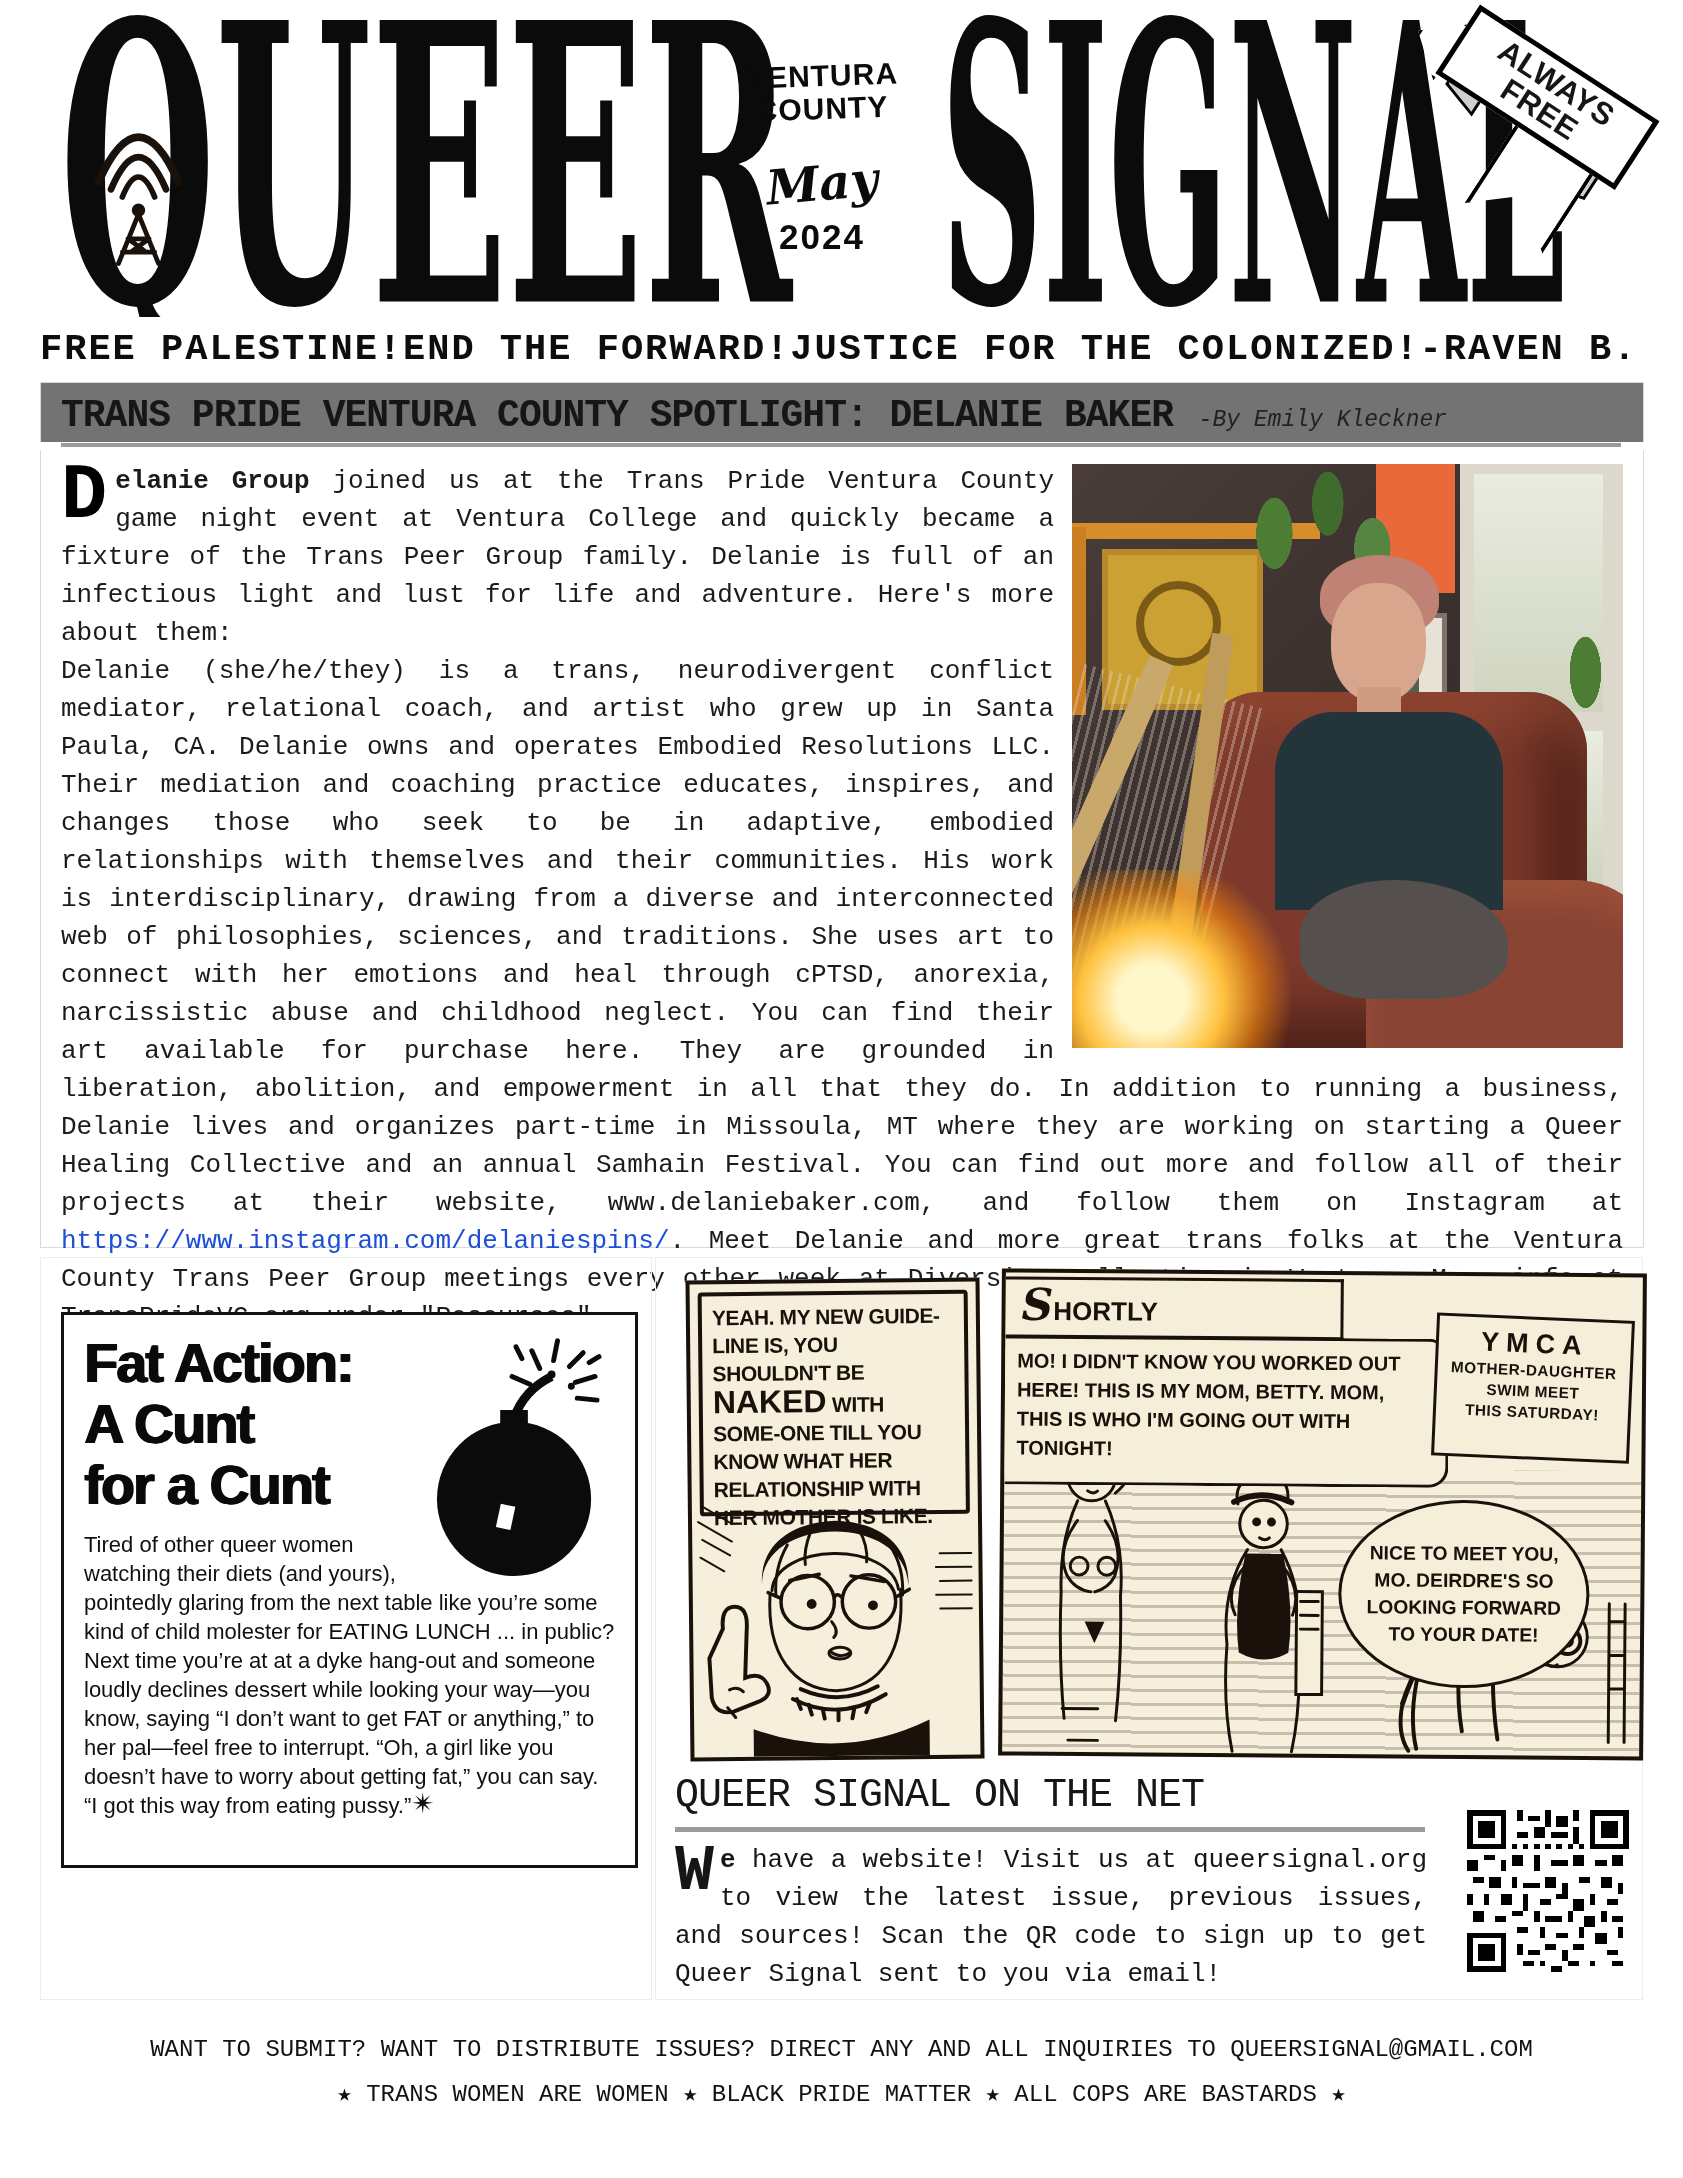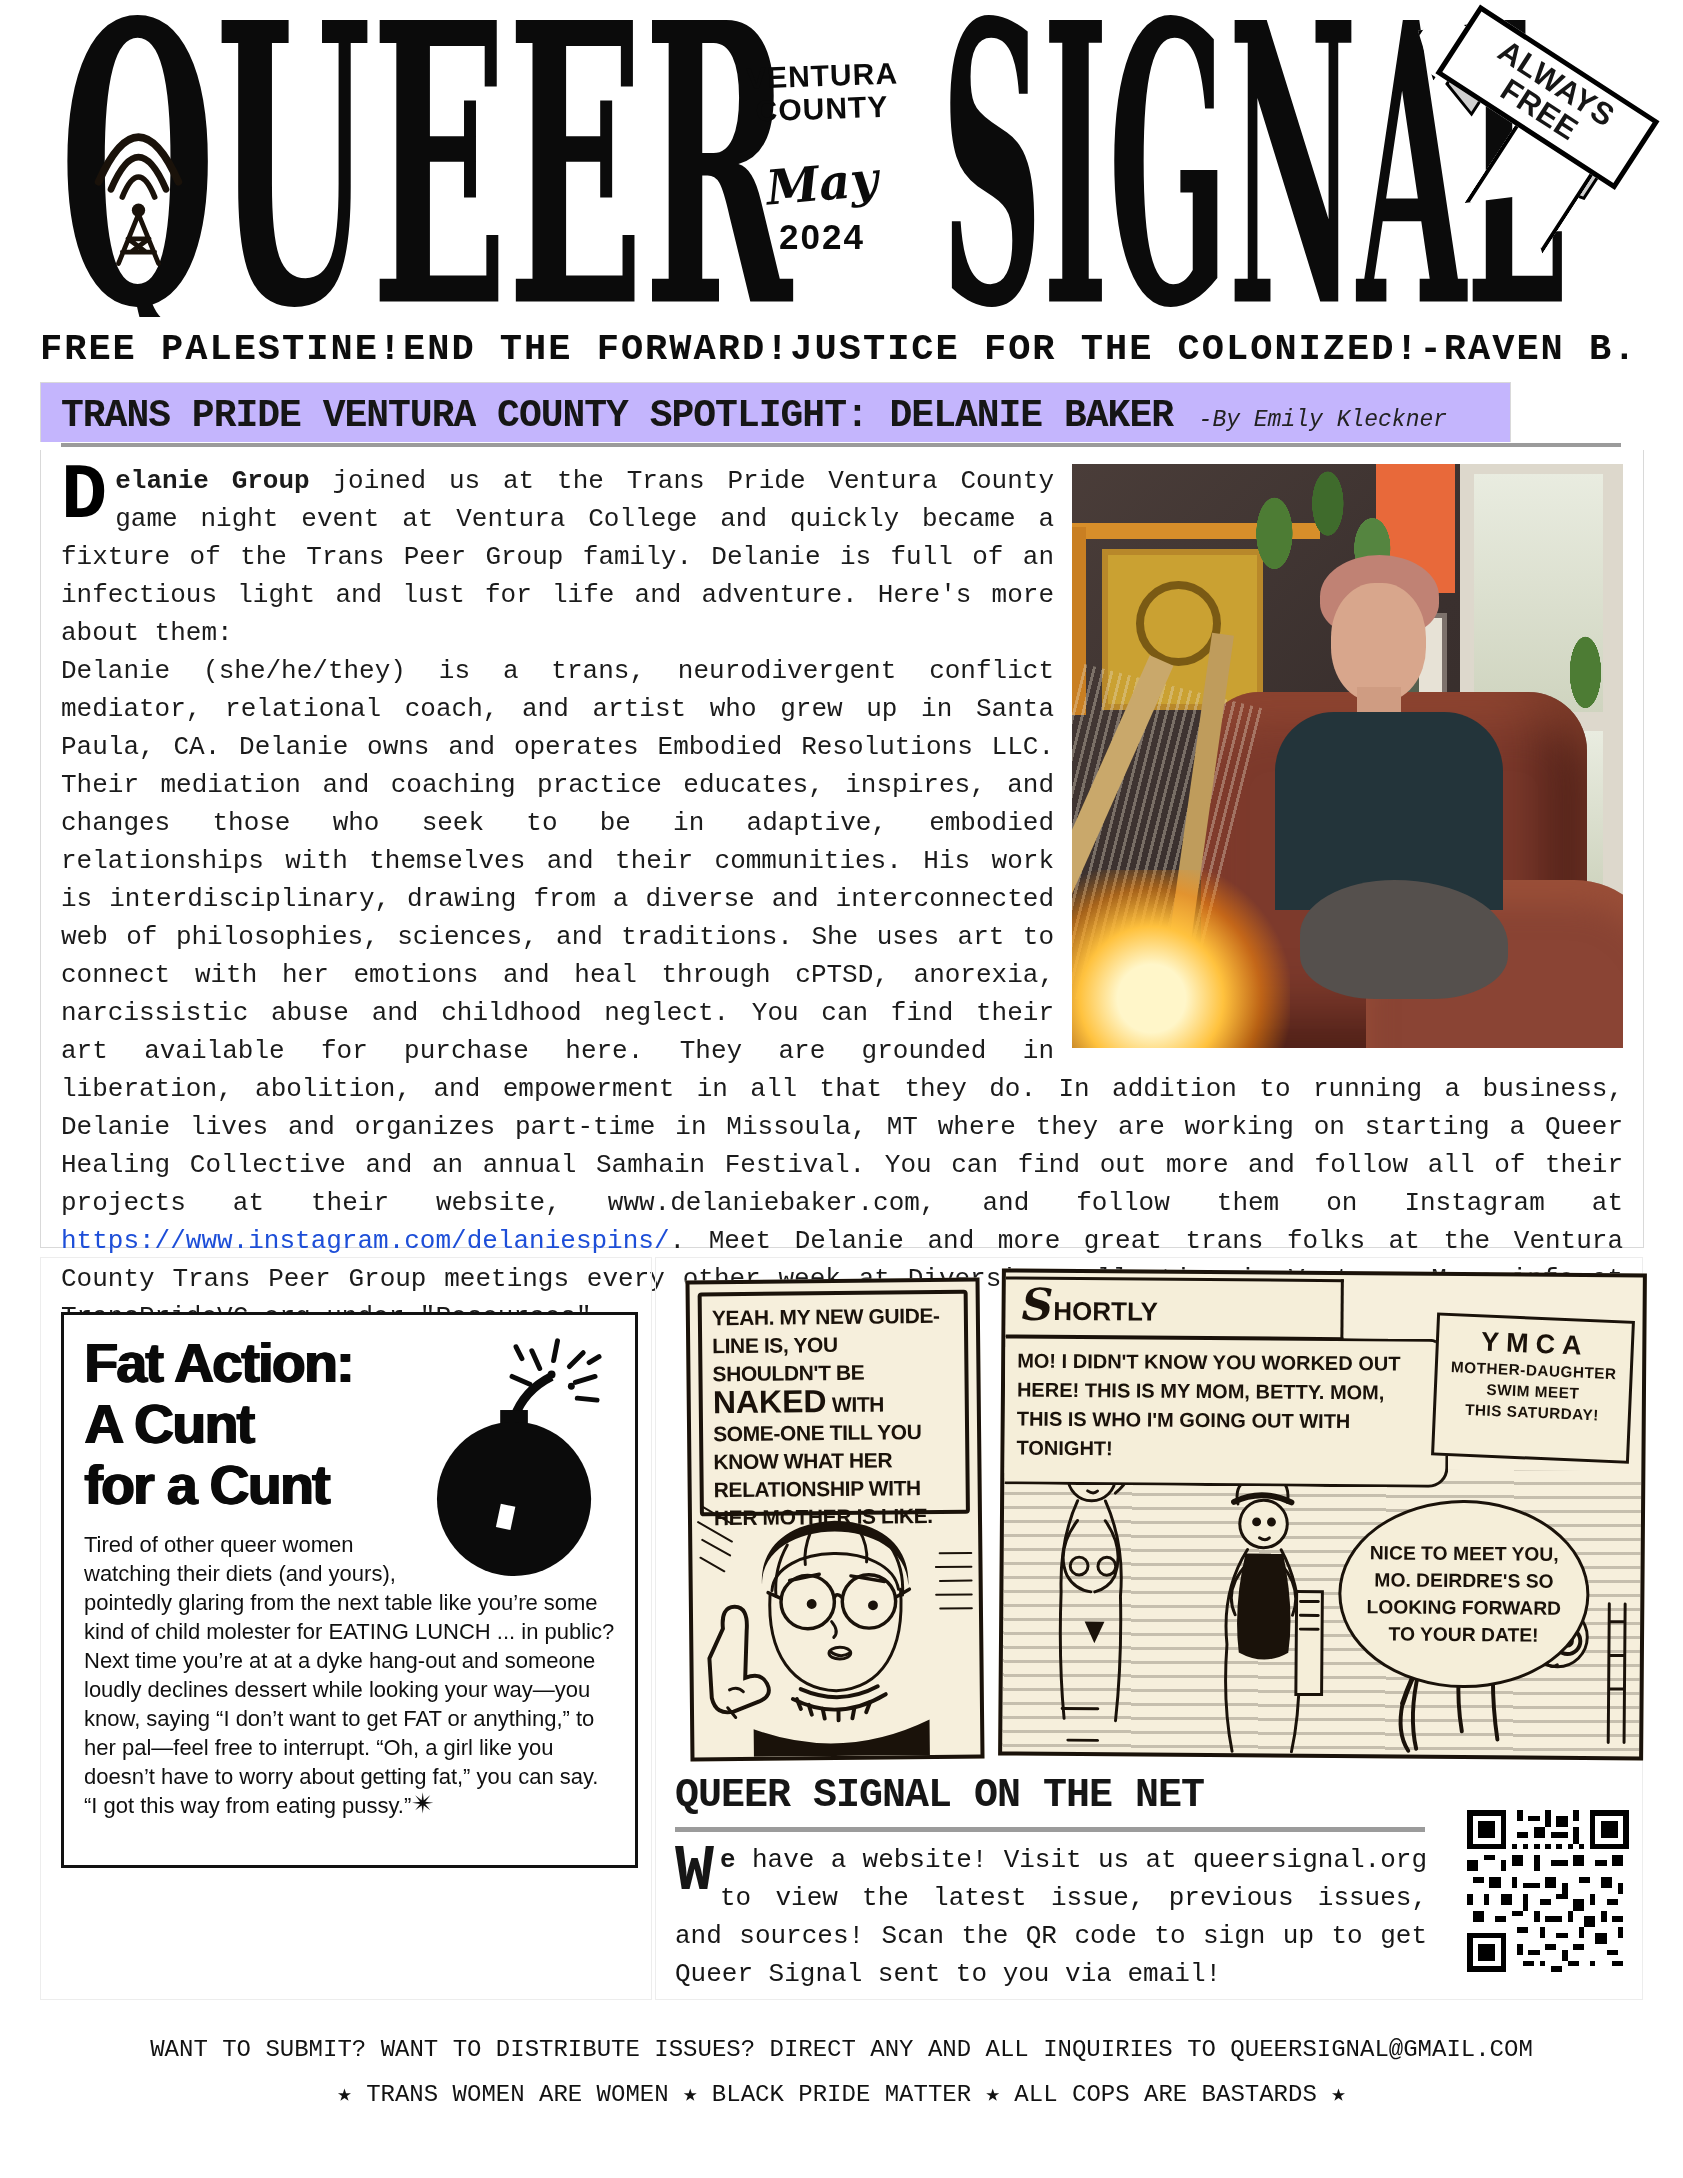--- a/index.html
+++ b/index.html
@@ -25,22 +25,22 @@
   .ribbon-arrow{position:absolute;left:-16px;top:77px;width:65px;height:59px;background:#fff;border:4px solid #000;
                 clip-path:polygon(0 50%,55% 0,55% 28%,100% 28%,100% 72%,55% 72%,55% 100%);z-index:1;}
   .ribbon-tail{position:absolute;left:117px;top:127px;width:85px;height:95px;background:#fff;border:4px solid #000;
                clip-path:polygon(0 0,100% 0,100% 100%,50% 62%,0 100%);z-index:1;}
   .ribbon-fold{position:absolute;width:34px;height:46px;background:#cfcfcf;border:3px solid #000;z-index:1;}
   .fold-a{left:36px;top:95px;transform:skewY(18deg);} .fold-b{left:176px;top:115px;transform:skewY(-14deg);}
 
   
   .banner{position:absolute;left:40px;top:328px;width:1604px;font-weight:bold;font-size:37px;
           letter-spacing:2px;white-space:nowrap;color:#0d0d0d;}
-  .spotlight-box{position:absolute;left:40px;top:382px;width:1471px;height:60px;border:1px solid #d9d9d9;
-                 border-bottom:none;box-sizing:border-box;padding:11px 20px 10px;background:#c4b5fd;white-space:nowrap;}
+  .spotlight-box{position:absolute;left:40px;top:382px;width:1604px;height:60px;border:1px solid #d9d9d9;
+                 border-bottom:none;box-sizing:border-box;padding:11px 20px 10px;background:#737373;white-space:nowrap;}
   .spot-title{font-weight:bold;font-size:38px;letter-spacing:-1px;}
   .spot-byline{font-style:italic;font-size:23px;margin-left:16px;color:#222;}
   .title-rule{position:absolute;left:61px;top:443px;width:1560px;height:4px;background:#9b9b9b;}
 
   
   .article-box{position:absolute;left:40px;top:450px;width:1604px;height:798px;border:1px solid #d9d9d9;
                border-top:none;box-sizing:border-box;padding:12px 20px 0;background:#fff;}
   .article-box p{margin:0;font-size:26px;line-height:38px;text-align:justify;color:#1b1b1b;}
   .dropcap{float:left;font-weight:bold;font-size:77px;line-height:61px;padding:4px 8px 0 0;color:#000;}
   .lead-bold{font-weight:bold;}
@@ -123,21 +123,21 @@
   .p2-sign{position:absolute;right:10px;top:40px;width:198px;height:143px;border:3px solid #1a120a;background:#f5eed9;
            transform:rotate(2deg);text-align:center;padding-top:8px;box-sizing:border-box;
            font-family:"Liberation Sans",sans-serif;font-weight:bold;color:#1a120a;}
   .sign-big{font-size:27px;letter-spacing:7px;line-height:32px;}
   .sign-small{font-size:15.3px;line-height:21px;letter-spacing:0.5px;}
   .p2-bubble2{position:absolute;left:335px;top:224px;width:251px;height:188px;border:3px solid #1a120a;border-radius:50%;
               background:#f5eed9;display:flex;align-items:center;box-sizing:border-box;padding:14px 24px;text-align:center;
               font-family:"Liberation Sans",sans-serif;font-weight:bold;font-size:19.3px;line-height:27px;color:#1a120a;}
 
   
-  .net-title{position:absolute;left:675px;top:1773px;font-weight:bold;font-size:40px;letter-spacing:-1px;white-space:nowrap;}
+  .net-title{position:absolute;left:675px;top:1773px;font-weight:normal;font-size:40px;letter-spacing:-1px;white-space:nowrap;}
   .net-rule{position:absolute;left:675px;top:1827px;width:750px;height:5px;background:#9b9b9b;}
   .net-body{position:absolute;left:675px;top:1841px;width:752px;font-size:26px;line-height:38px;text-align:justify;}
   .dropcap-w{float:left;font-weight:bold;font-size:65px;line-height:55px;padding:4px 6px 0 0;}
   .qr{position:absolute;left:1467px;top:1810px;width:162px;height:162px;}
 
   
   .footer{position:absolute;left:0;top:2023px;width:1683px;text-align:center;font-size:24px;color:#121212;margin-top:13px;}
   .footer-line2{margin-top:16px;}
 
   .ink{stroke:#1a120a;fill:none;stroke-linecap:round;}

